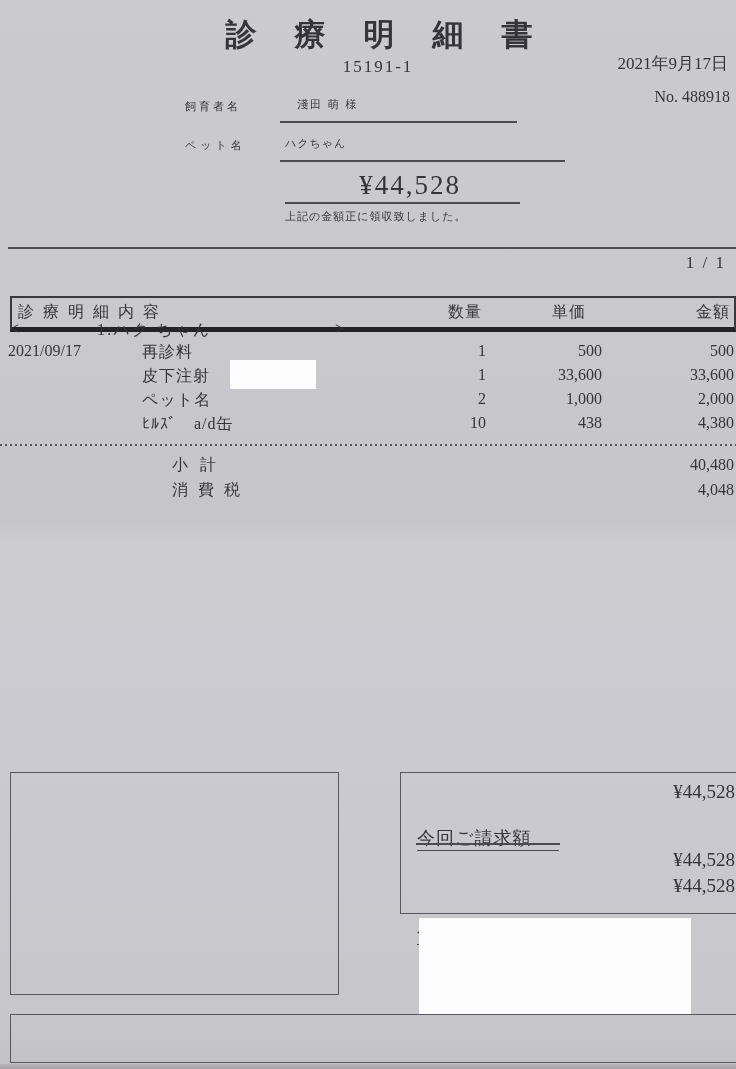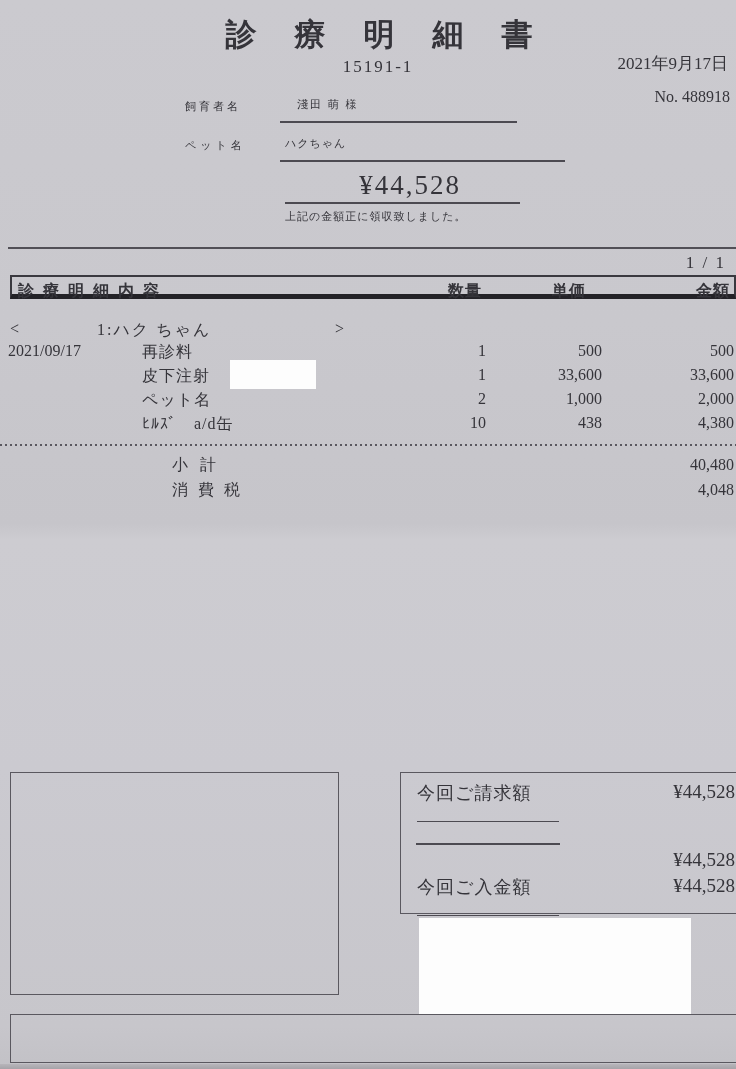--- a/index.html
+++ b/index.html
@@ -11,37 +11,37 @@
   }
   .abs{position:absolute;}
   .ul{background:#4c4a51;height:1.5px;}
   .title{top:14px;left:30px;width:736px;text-align:center;font-size:31px;font-weight:700;letter-spacing:38px;white-space:nowrap;}
   .slipno{top:57px;left:0;width:756px;text-align:center;font-size:17px;letter-spacing:2px;}
   .date{top:52px;right:8px;font-size:17px;}
   .recno{top:88px;right:6px;font-size:16px;font-family:Liberation Serif, serif;}
   .lbl{font-size:11px;}
   .hdr-line{top:247px;left:8px;width:728px;height:2px;background:#514f56;}
   .pageind{top:253px;right:10px;font-size:17px;letter-spacing:2px;}
-  .thead{top:275px;left:10px;width:726px;height:24px;box-sizing:border-box;
-    border:2px solid #3a393f;border-bottom:5px solid #232227;font-weight:bold;}
+  .thead{top:296px;left:10px;width:726px;height:36px;box-sizing:border-box;
+    border:2px solid #3a393f;border-bottom:5px solid #232227;}
   .thead span{position:absolute;top:4px;font-size:16px;}
   .tr{left:0;width:736px;height:22px;font-size:16px;}
   .tr .date-c{position:absolute;left:8px;}
   .tr .item-c{position:absolute;left:142px;letter-spacing:1px;}
   .tr .qty-c{position:absolute;right:250px;}
   .tr .unit-c{position:absolute;right:134px;}
   .tr .amt-c{position:absolute;right:2px;}
   .dotted{top:444px;left:0;width:736px;height:2px;
     background:repeating-linear-gradient(90deg,#5a585f 0 2px,transparent 2px 5px);}
   .tot-lbl{left:172px;font-size:16px;letter-spacing:12px;}
   .tot-val{right:2px;font-size:16px;}
   .box{border:1.5px solid #5a585f;box-sizing:border-box;}
   .sum-row{position:absolute;left:16px;}
   .sum-row .sl{display:inline-block;width:142px;font-size:18px;letter-spacing:1px;
-    border-bottom:1.5px solid #4c4a51;padding-bottom:16px;}
+    border-bottom:1.5px solid #4c4a51;padding-bottom:0;margin-top:45px;}
   .sum-val{position:absolute;right:4px;font-size:19px;}
   .white{background:#fdfdfd;}
   .photo-edge{top:1064px;left:0;width:736px;height:5px;
     background:linear-gradient(180deg,#b7b5ba,#a5a3a8);}
 </style>
 </head>
 <body>
 
 <div class="abs title">診療明細書</div>
 <div class="abs slipno">15191-1</div>

